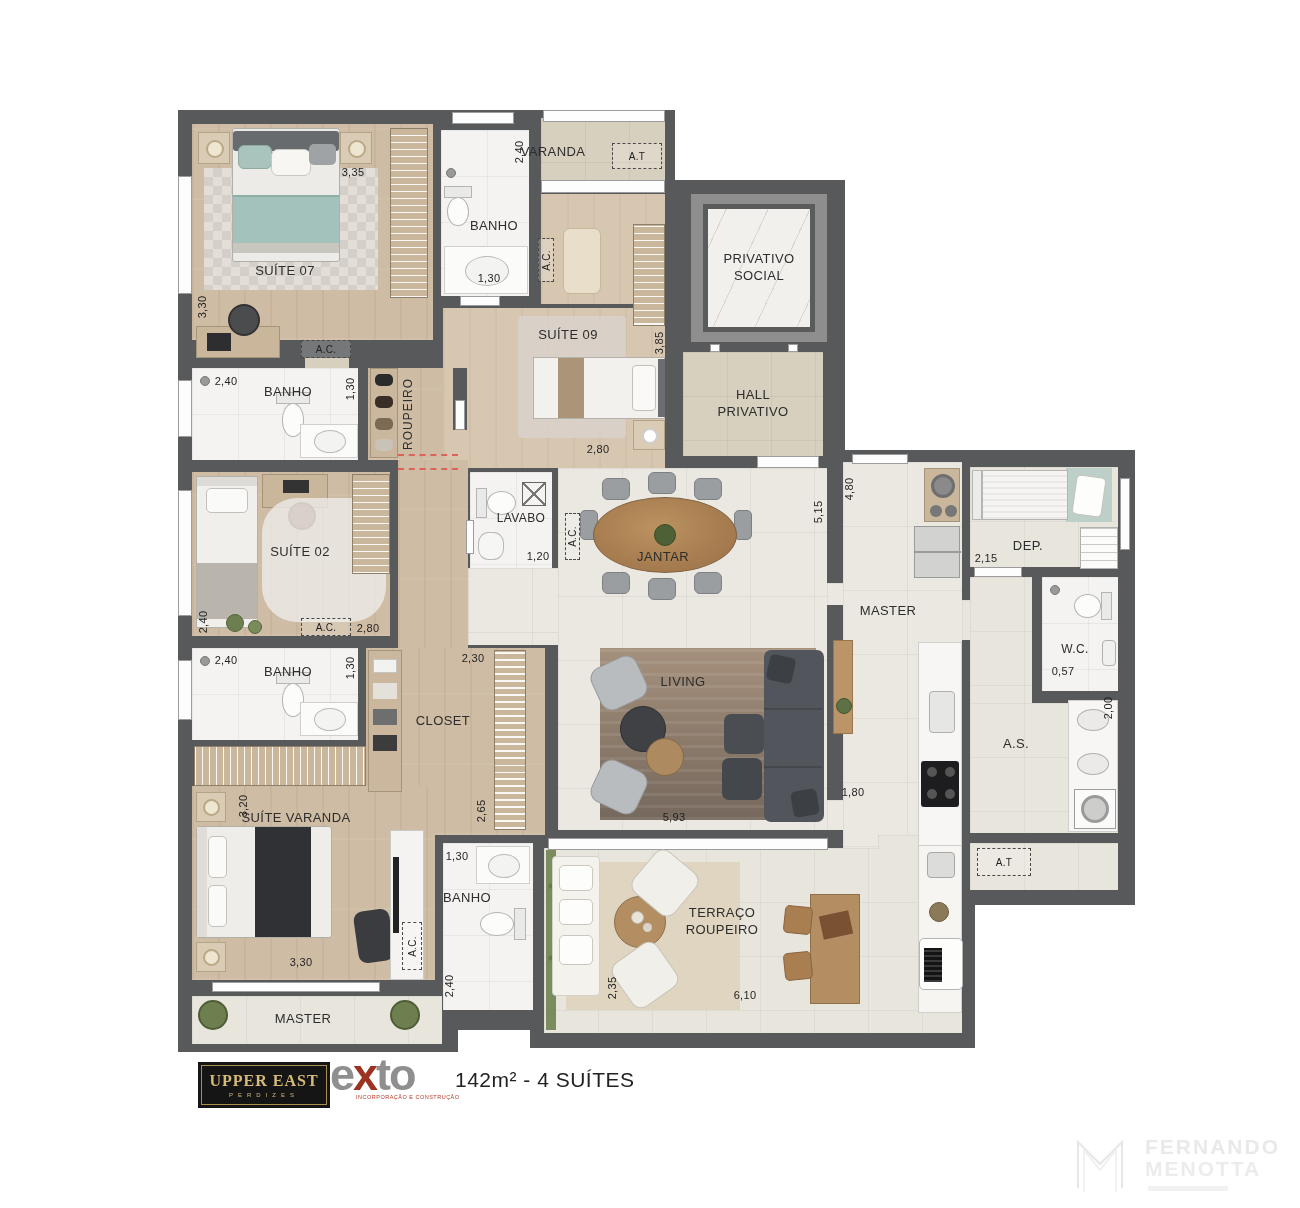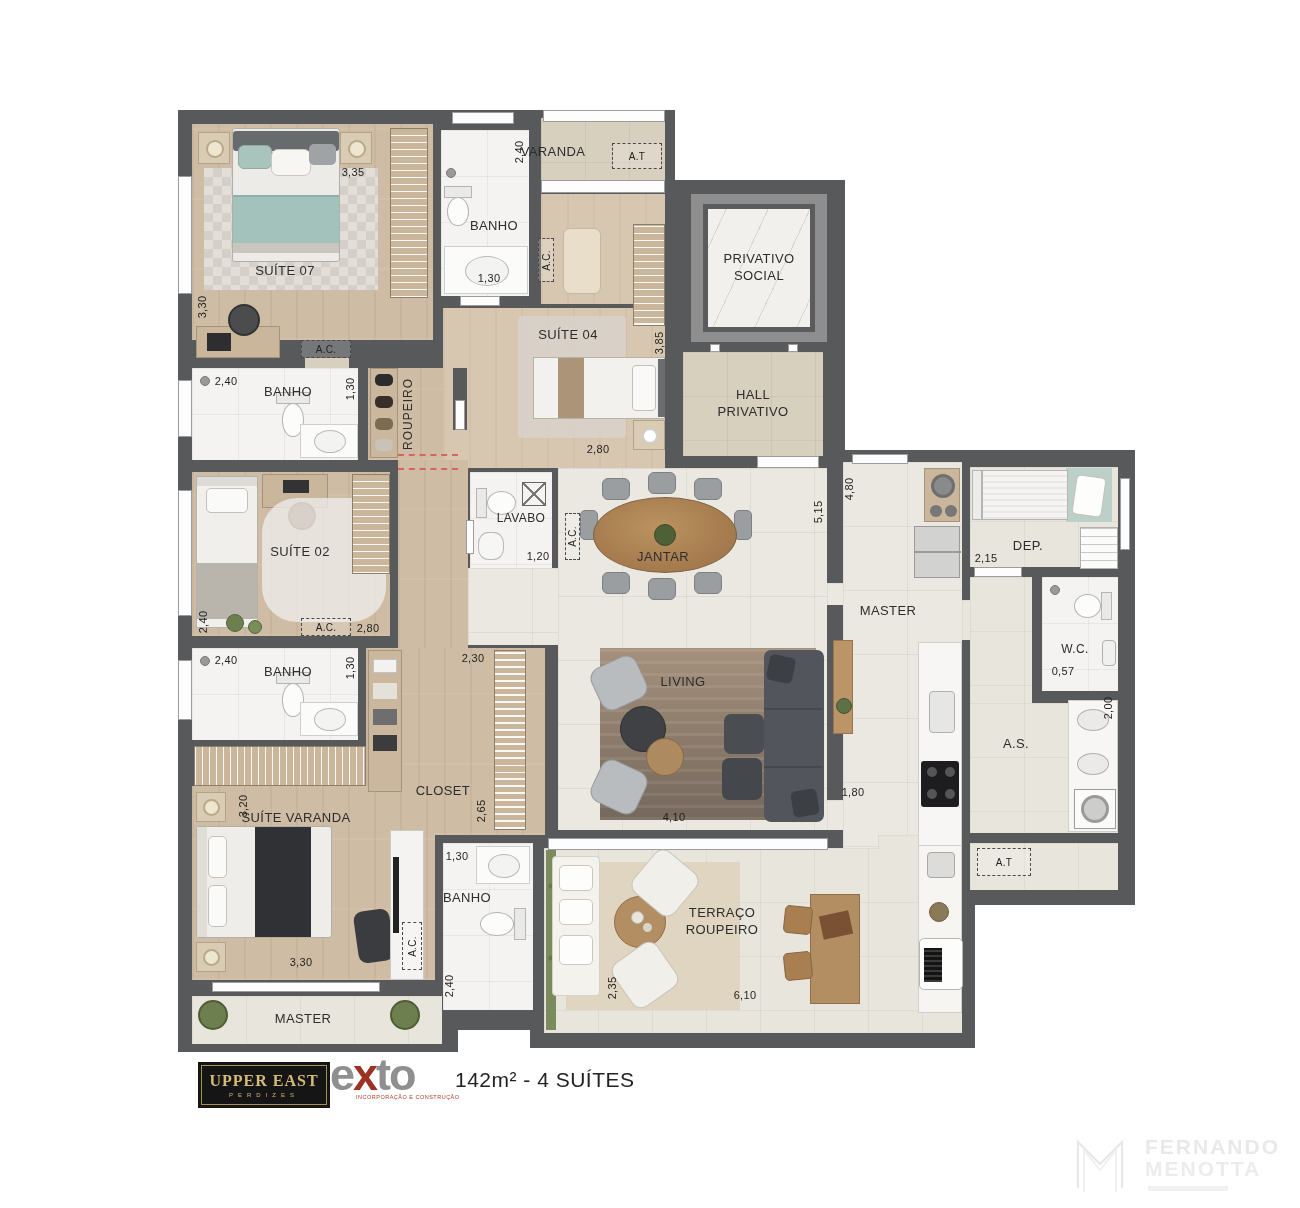--- a/index.html
+++ b/index.html
@@ -335,36 +335,36 @@
   <div class="f" style="left:918px;top:845px;width:44px;height:168px;background:#f6f5f2;border:1px solid #cfcfcc">
     <div class="abs" style="left:8px;top:6px;width:28px;height:26px;background:#dcdcda;border:1px solid #a8a8a6;border-radius:4px"></div>
     <div class="abs circ" style="left:10px;top:56px;width:20px;height:20px;background:#8a7a58;border:1px solid #6b5d40"></div>
     <div class="abs" style="left:0px;top:92px;width:44px;height:52px;background:#fdfdfc;border:1px solid #b5b5b3;border-radius:5px"></div>
     <div class="abs" style="left:5px;top:102px;width:18px;height:34px;background:#141414;background-image:repeating-linear-gradient(0deg,#3a3a3a 0 2px,transparent 2px 5px)"></div>
   </div>
 
   <div class="lbl" style="left:285px;top:271px">SUÍTE 07</div>
   <div class="lbl" style="left:494px;top:226px">BANHO</div>
   <div class="lbl" style="left:553px;top:152px;font-size:13px">VARANDA</div>
-  <div class="lbl" style="left:568px;top:335px">SUÍTE 04</div>
+  <div class="lbl" style="left:568px;top:335px">SUÍTE 09</div>
   <div class="lbl" style="left:759px;top:268px">PRIVATIVO
 SOCIAL</div>
   <div class="lbl" style="left:753px;top:404px">HALL
 PRIVATIVO</div>
   <div class="lbl v" style="left:409px;top:414px;font-size:12px;letter-spacing:1px">ROUPEIRO</div>
   <div class="lbl" style="left:288px;top:392px">BANHO</div>
   <div class="lbl" style="left:300px;top:552px">SUÍTE 02</div>
   <div class="lbl" style="left:521px;top:519px;font-size:12px">LAVABO</div>
   <div class="lbl" style="left:663px;top:557px">JANTAR</div>
   <div class="lbl" style="left:888px;top:611px">MASTER</div>
   <div class="lbl" style="left:1028px;top:546px">DEP.</div>
   <div class="lbl" style="left:1075px;top:650px;font-size:12px">W.C.</div>
   <div class="lbl" style="left:1016px;top:744px">A.S.</div>
   <div class="lbl" style="left:683px;top:682px">LIVING</div>
-  <div class="lbl" style="left:443px;top:791px">CLOSET</div>
+  <div class="lbl" style="left:443px;top:721px">CLOSET</div>
   <div class="lbl" style="left:288px;top:672px">BANHO</div>
   <div class="lbl" style="left:296px;top:818px">SUÍTE VARANDA</div>
   <div class="lbl" style="left:467px;top:898px">BANHO</div>
   <div class="lbl" style="left:303px;top:1019px">MASTER</div>
   <div class="lbl" style="left:722px;top:922px">TERRAÇO
 ROUPEIRO</div>
 
   <div class="dim" style="left:353px;top:172px">3,35</div>
   <div class="dim v" style="left:202px;top:307px">3,30</div>
   <div class="dim v" style="left:519px;top:152px">2,40</div>
@@ -382,21 +382,21 @@
   <div class="dim v" style="left:203px;top:622px">2,40</div>
   <div class="dim" style="left:368px;top:628px">2,80</div>
   <div class="dim" style="left:226px;top:660px">2,40</div>
   <div class="dim v" style="left:350px;top:668px">1,30</div>
   <div class="dim" style="left:473px;top:658px">2,30</div>
   <div class="dim v" style="left:481px;top:811px">2,65</div>
   <div class="dim v" style="left:243px;top:806px">3,20</div>
   <div class="dim" style="left:301px;top:962px">3,30</div>
   <div class="dim" style="left:457px;top:856px">1,30</div>
   <div class="dim v" style="left:449px;top:986px">2,40</div>
-  <div class="dim" style="left:674px;top:817px">4,10</div>
+  <div class="dim" style="left:674px;top:817px">5,93</div>
   <div class="dim" style="left:853px;top:792px">1,80</div>
   <div class="dim v" style="left:612px;top:988px">2,35</div>
   <div class="dim" style="left:745px;top:995px">6,10</div>
 
   <div class="ftext" style="left:198px;top:1062px;width:126px;height:40px;background:#151515;padding:3px">
     <div style="width:100%;height:100%;border:1px solid #a8904f;display:flex;flex-direction:column;align-items:center;justify-content:center;box-sizing:border-box">
       <div style="font-family:'Liberation Serif',serif;font-size:16px;font-weight:bold;color:#d6ba77;letter-spacing:1px;line-height:1">UPPER EAST</div>
       <div style="font-size:6px;color:#d6ba77;letter-spacing:5px;margin-top:3px">PERDIZES</div>
     </div>
   </div>

